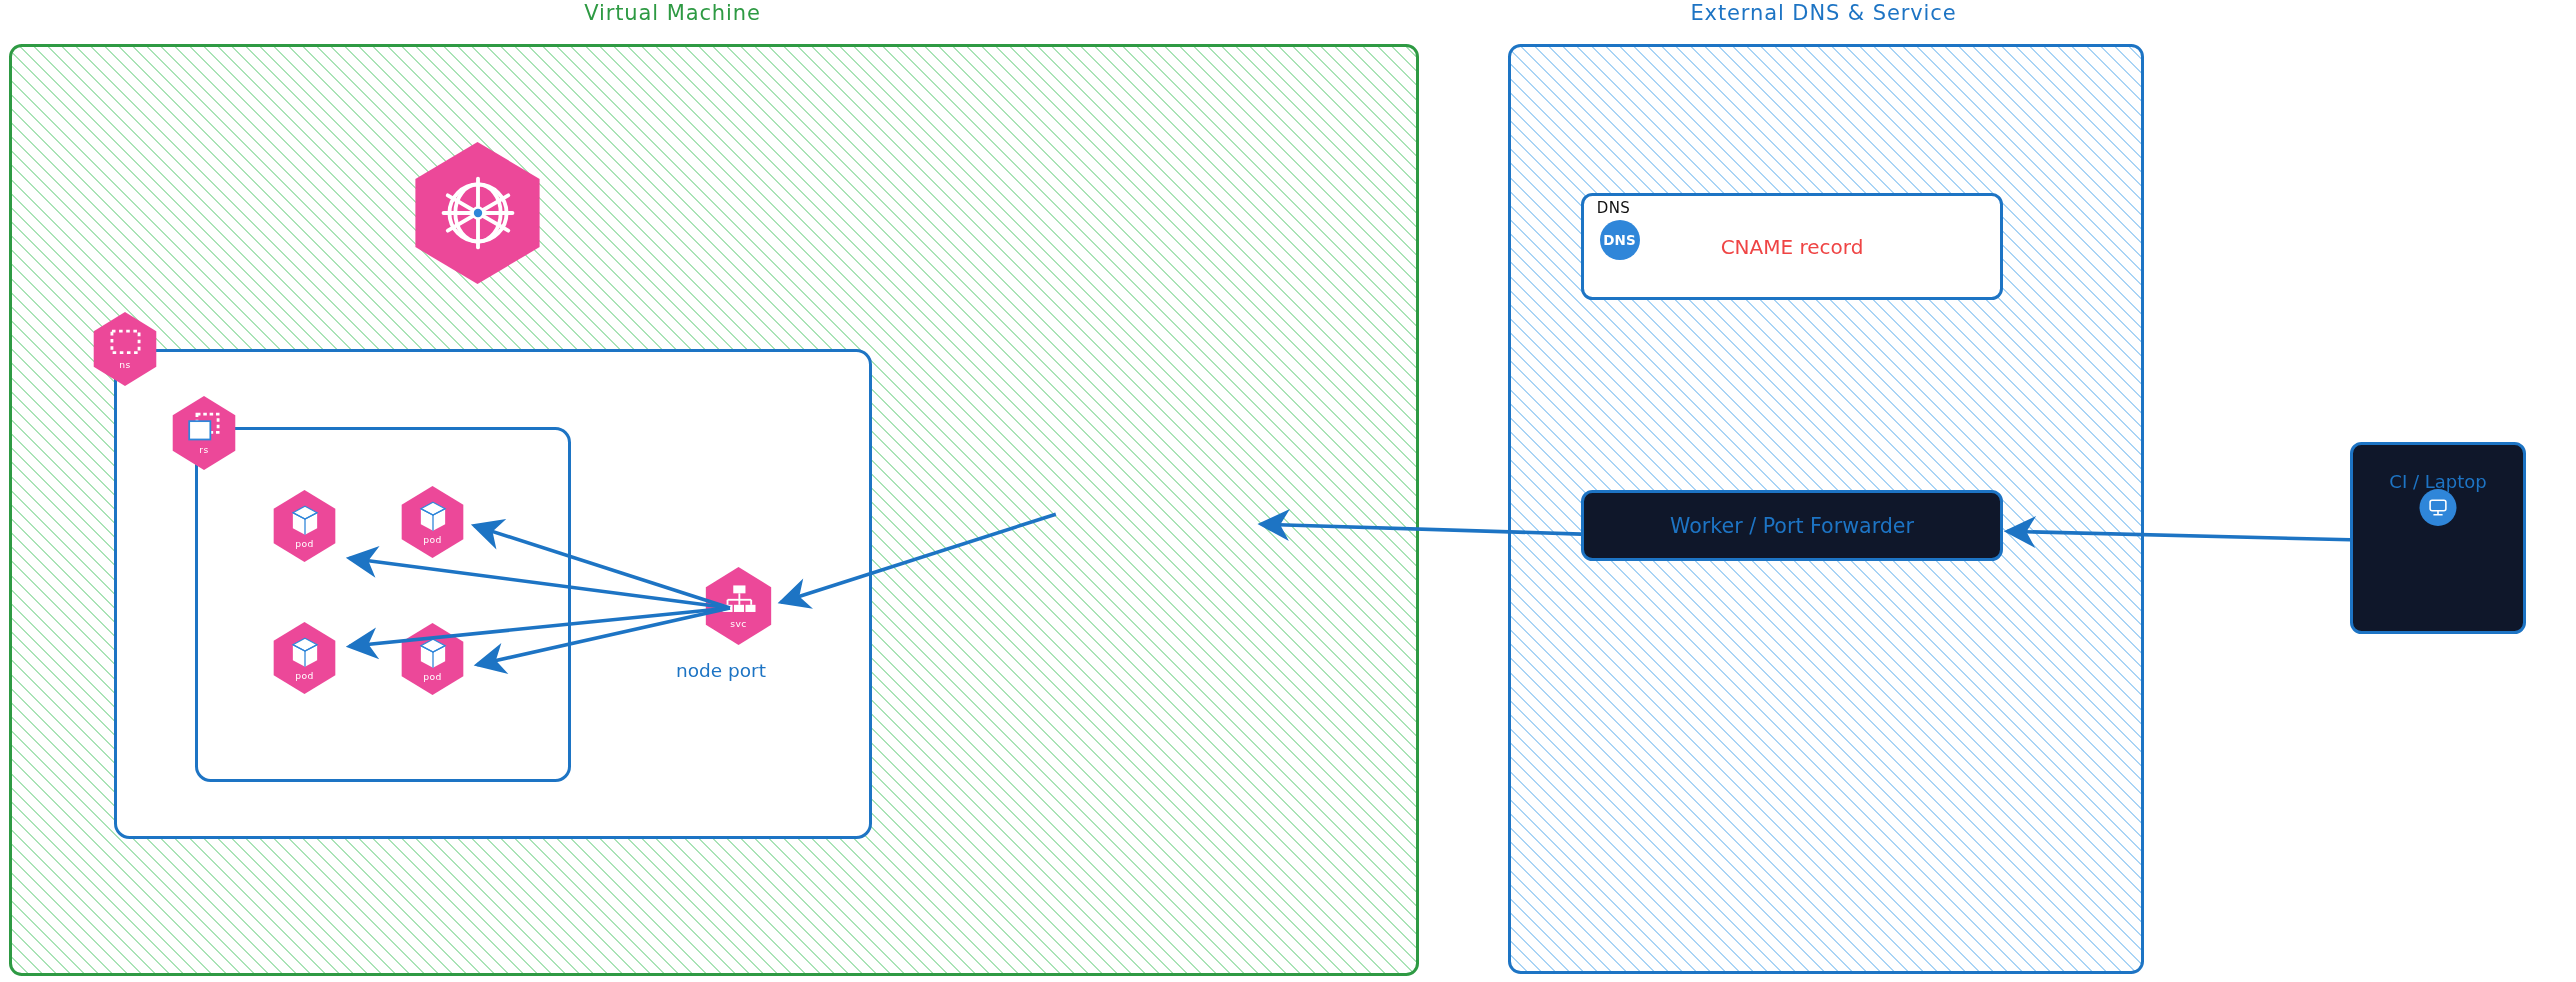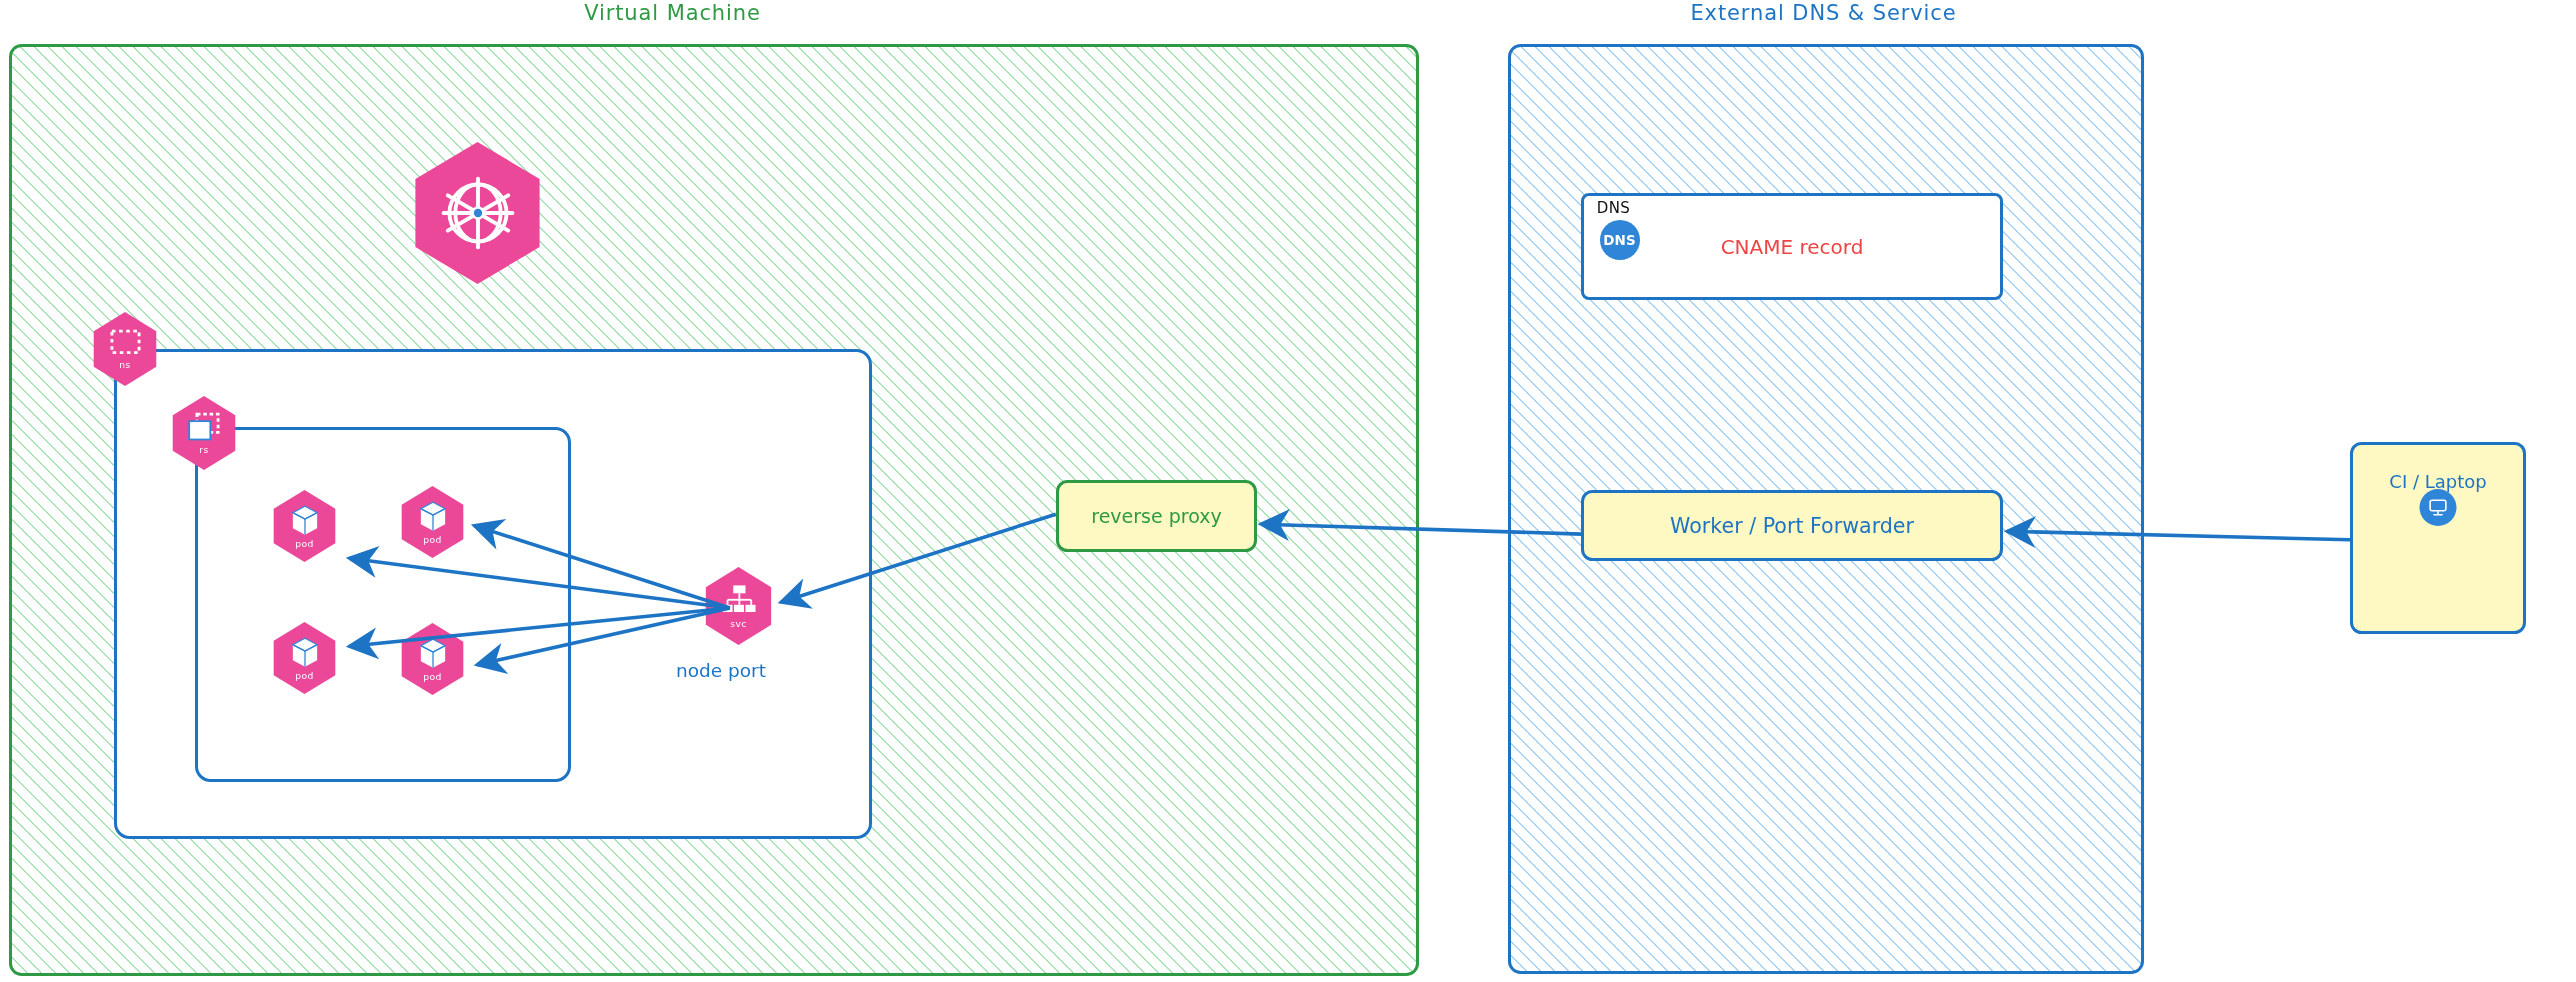--- a/index.html
+++ b/index.html
@@ -32,21 +32,21 @@
     border:3.6px solid #1d74c4;
     background:
       repeating-linear-gradient(45deg,
         #a9d4f5 0px, #a9d4f5 1.4px,
         #ffffff 1.4px, #ffffff 10px);
   }
   .title-ext { color:#1d74c4; }
 
   
   .box {
-    position:absolute; background:#fef9c3;
+    position:absolute; background:#0f172a;
     border-radius:11.4px; display:flex;
     align-items:center; justify-content:center;
     font-size:19px; white-space:nowrap;
   }
   .box-green { border:3.6px solid #2e9a43; color:#2e9a43; }
   .box-blue  { border:3.6px solid #1d74c4; color:#1d74c4; }
 
   
   .kbox {
     position:absolute; border:3.6px solid #1d74c4;
@@ -208,29 +208,26 @@
       <line x1="42" y1="22" x2="42" y2="29" stroke="#ffffff" stroke-width="2.6"></line>
       <rect x="2" y="29" width="14" height="10" fill="#ffffff"></rect>
       <rect x="18" y="29" width="14" height="10" fill="#ffffff"></rect>
       <rect x="34" y="29" width="14" height="10" fill="#ffffff"></rect>
     </svg>
     <span class="hex-label">svc</span>
   </div>
 
   <div class="caption" style="left:676px; top:660px; width:128px; text-align:left;">node port</div>
 
-  <div class="box box-green" style="left:1056px; top:480px; width:201px; height:72px;">
-    <span>reverse proxy</span>
-  </div>
 
   <div class="group-title title-ext" style="left:1504px; top:1.4px; width:639px;">External DNS &amp; Service</div>
 
   <div class="panel panel-ext" style="left:1508px; top:44px; width:636px; height:930px;"></div>
 
-  <div class="dns-card" style="left:1581px; top:193px; width:422px; height:107px;border-radius:8px;">
+  <div class="dns-card" style="left:1581px; top:193px; width:422px; height:107px;">
     <span class="dns-tag">DNS</span>
     <span class="dns-badge">DNS</span>
     <span class="dns-text">CNAME record</span>
   </div>
 
   <div class="box box-blue" style="left:1581px; top:490px; width:422px; height:71px; font-size:20.6px;">
     <span>Worker / Port Forwarder</span>
   </div>
 
   <div class="box box-blue" style="left:2350px; top:442px; width:176px; height:192px;">

